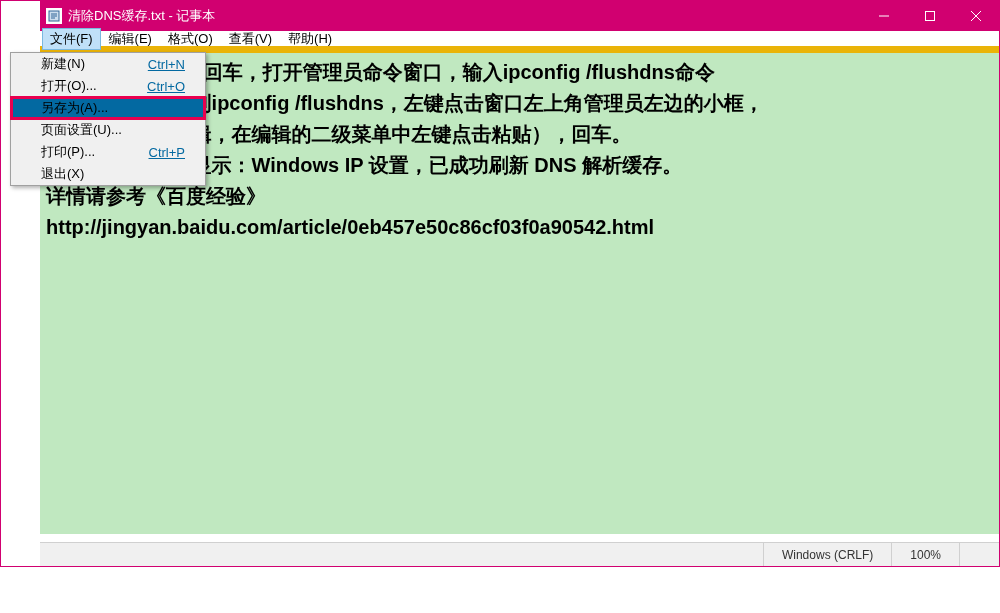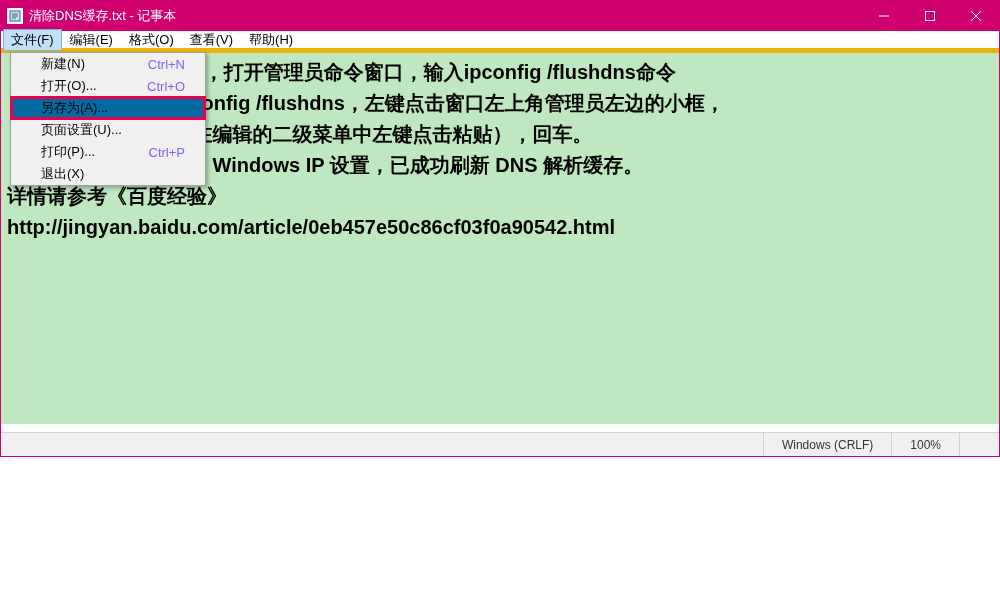--- a/index.html
+++ b/index.html
@@ -1,36 +1,36 @@
 <!DOCTYPE html>
 <html><head>
 <meta charset="utf-8">
 <style>
 * { margin: 0; padding: 0; box-sizing: border-box; font-family: "Microsoft YaHei", "SimSun", sans-serif; }
 body { width: 1000px; height: 613px; overflow: hidden; background: #fff; }
 
-.window { width: 1000px; height: 457px; display: flex; flex-direction: column; border: 1px solid #d10070; }
+.window { width: 1000px; height: 567px; display: flex; flex-direction: column; border: 1px solid #d10070; padding-left: 39px; }
 
 .titlebar { height: 30px; background: #d10070; display: flex; align-items: center; padding-left: 6px; color: #fff; font-size: 13px; }
 .titlebar .icon { width: 16px; height: 16px; background: #fff; margin-right: 6px; display: flex; align-items: center; justify-content: center; }
 .titlebar .title { flex: 1; }
 .titlebar .controls { display: flex; height: 100%; }
 .titlebar .ctrl { width: 46px; display: flex; align-items: center; justify-content: center; cursor: pointer; }
 .titlebar .ctrl svg { stroke: #fff; fill: none; }
 
-.menubar { height: 22px; background: #fff; border-bottom: 5px solid #eab308; display: flex; align-items: center; font-size: 13px; padding-left: 2px; }
+.menubar { height: 22px; background: #fff; border-bottom: 7px solid #eab308; display: flex; align-items: center; font-size: 13px; padding-left: 2px; }
 .menubar .menu-item { padding: 2px 8px; cursor: pointer; }
 .menubar .menu-item.active { background: #c0e0f8; border: 1px solid #7ab8e0; padding: 1px 7px; }
 
 .dropdown { position: absolute; left: 10px; top: 52px; width: 196px; background: #f0f0f0; border: 1px solid #a0a0a0; box-shadow: 2px 2px 4px rgba(0,0,0,0.3); z-index: 10; font-size: 13px; }
 .dropdown .dd-item { height: 22px; display: flex; align-items: center; padding: 0 20px 0 30px; cursor: pointer; justify-content: space-between; }
 .dropdown .dd-item.highlighted { background: #0369a1; position: relative; }
 .dropdown .dd-item.highlighted::before { content: ""; position: absolute; left: -1px; top: -1px; right: -1px; bottom: -1px; border: 3px solid #e8004f; pointer-events: none; }
 .dropdown .dd-label { flex: 1; }
-.dropdown .dd-shortcut { color: #8b5cf6; }
+.dropdown .dd-shortcut { color: #0369a1; text-decoration: underline; }
 
 .content { flex: 1; background: #c0e8c0; padding: 4px 6px; font-size: 20px; font-weight: bold; color: #000; line-height: 1.55; overflow: hidden; white-space: pre-wrap; }
 
 .statusbar { height: 24px; background: #f0f0f0; border-top: 1px solid #d0d0d0; display: flex; align-items: center; font-size: 12px; color: #333; margin-top: 8px; }
 .statusbar .cell { border-left: 1px solid #d0d0d0; padding: 0 18px; height: 100%; display: flex; align-items: center; }
 .statusbar .spacer { flex: 1; }
 </style>
 </head>
 <body>
 

